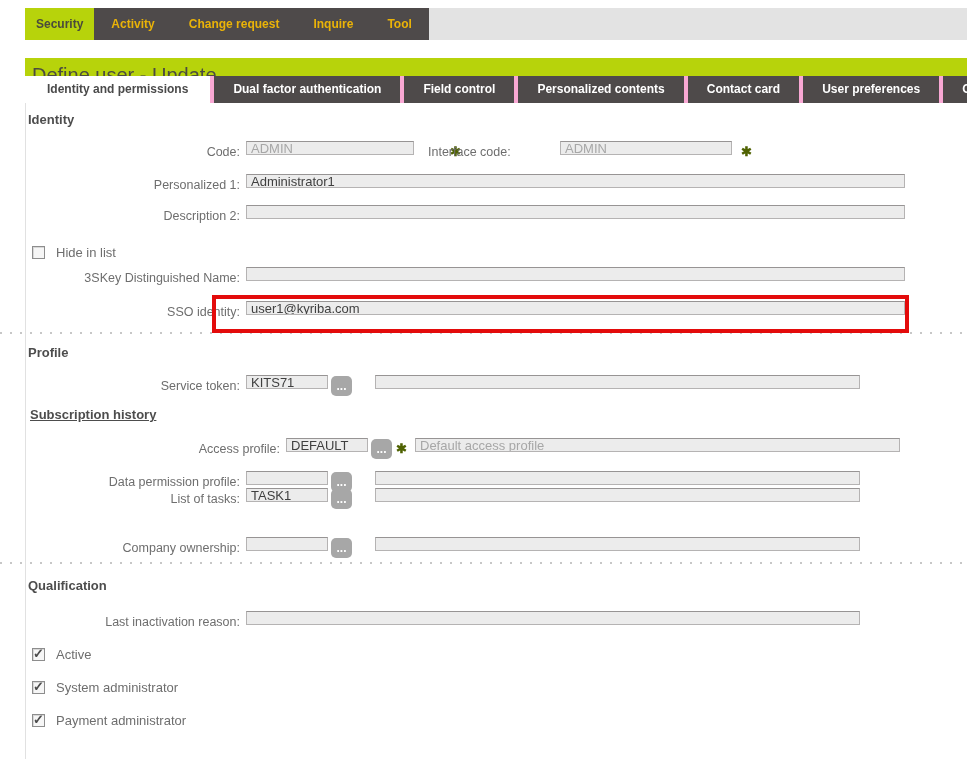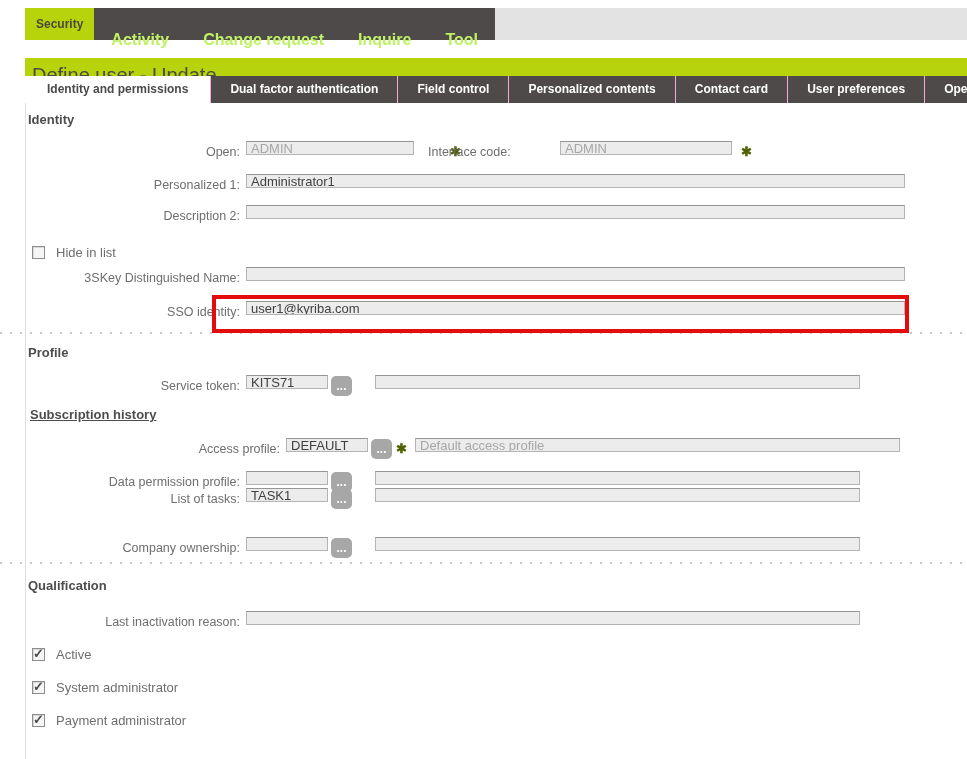--- a/index.html
+++ b/index.html
@@ -15,31 +15,31 @@
     --red:#e30b0b;
   }
   html,body{margin:0;padding:0;background:#fff;}
   .page{position:relative;width:967px;height:759px;background:#fff;overflow:hidden;
         font-family:"Liberation Sans",sans-serif;}
 
   
   .menubar{position:absolute;left:25px;top:8px;right:0;height:32px;display:flex;align-items:stretch;}
   .menu-active{background:var(--green);color:#4a4a3c;font-weight:bold;font-size:12px;line-height:32px;padding:0 11px;}
   .menu-dark{background:var(--dark);display:flex;}
-  .menu-item{color:#bef264;font-weight:bold;font-size:16px;line-height:32px;padding:16px 17px;}
+  .menu-item{color:#eab308;font-weight:bold;font-size:12px;line-height:32px;padding:0 17px;}
   .menu-filler{flex:1;background:#e3e3e3;}
 
   
   .titlebar{position:absolute;left:25px;top:40px;right:0;height:36px;background:var(--green);margin-top:18px;}
   .titlebar .t{font-size:20px;line-height:35px;padding-left:7px;color:#4b4b40;}
 
   
   .tabbar{position:absolute;left:25px;top:76px;right:0;height:27px;background:var(--dark);display:flex;overflow:hidden;}
   .tab{font-size:12px;font-weight:bold;line-height:27px;padding:0 19px;color:#fff;white-space:nowrap;}
-  .tab + .tab{border-left:1px solid #f9a8d4;}
+  .tab + .tab{border-left:4px solid #f9a8d4;}
   .tab.active{background:#fff;color:#4a4a4a;border-left:none;padding:0 22px;}
 
   .leftline{position:absolute;left:25px;top:103px;bottom:0;width:1px;background:#e1e1e1;}
 
   
   .hd{position:absolute;left:28px;font-size:13px;font-weight:bold;color:#4d4d4d;}
   .hd.u{left:30px;text-decoration:underline;}
 
   
   .row{position:absolute;left:0;width:967px;height:24px;}
@@ -108,21 +108,21 @@
     <div class="tab">Contact card</div>
     <div class="tab">User preferences</div>
     <div class="tab">Open</div>
   </div>
 
   <div class="leftline"></div>
 
   <div class="hd" style="top:112px;">Identity</div>
 
   <div class="row" style="top:140px;">
-    <div class="lbl">Open:</div>
+    <div class="lbl">Code:</div>
     <input class="fld f-code dis" disabled="" value="ADMIN" style="">
     <span class="star s1">✱</span>
     <div class="lbl2">Interface code:</div>
     <input class="fld f-if dis" disabled="" value="ADMIN" style="">
     <span class="star s2">✱</span>
   </div>
 
   <div class="row" style="top:173px;">
     <div class="lbl">Personalized 1:</div>
     <input class="fld f-long" value="Administrator1" style="">

